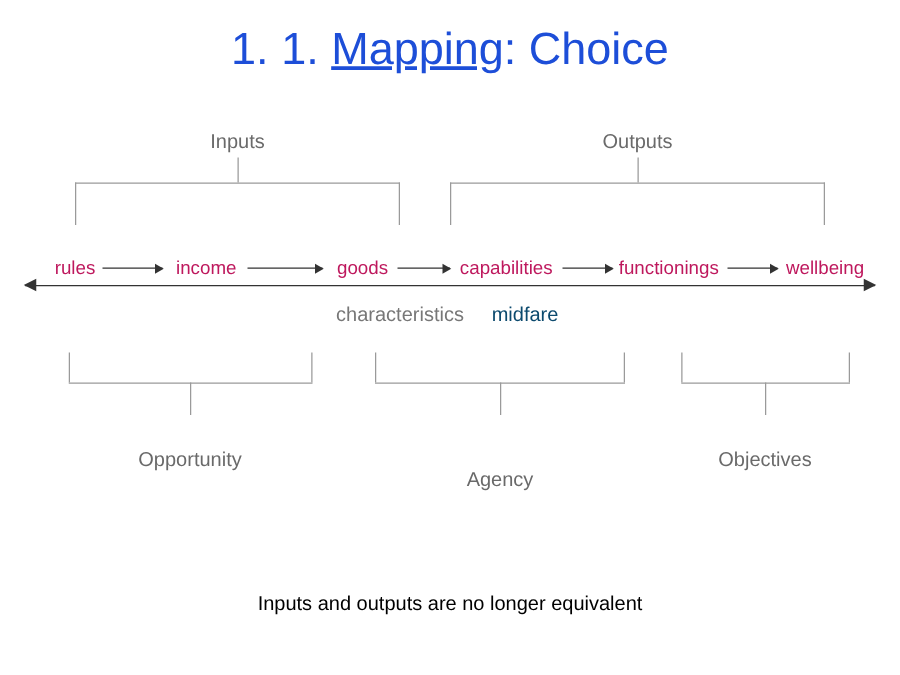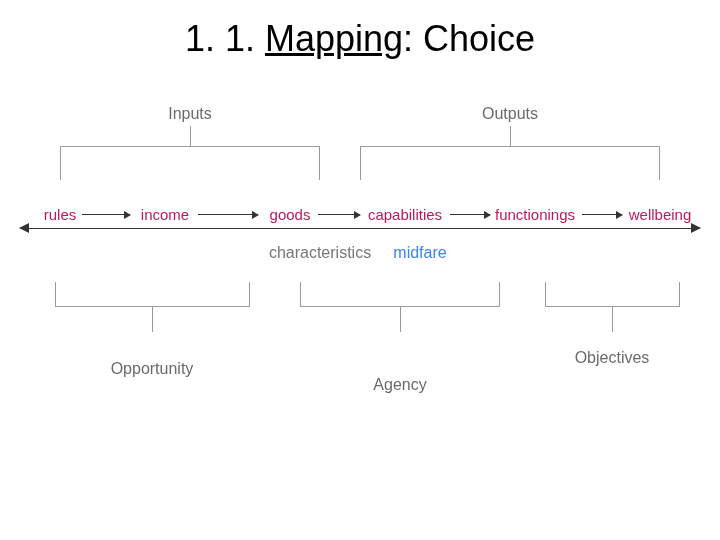--- a/index.html
+++ b/index.html
@@ -17,21 +17,21 @@
     height: 540px;
   }
   .title {
     position: absolute;
     top: 18px;
     left: 0;
     right: 0;
     text-align: center;
     font-size: 36px;
     font-weight: 400;
-    color: #000000;
+    color: #1d4ed8;
   }
   .title .underline { text-decoration: underline; }
 
   
   .lbl {
     position: absolute;
     font-size: 16px;
     color: #6a6a6a;
     transform: translateX(-50%);
     white-space: nowrap;
@@ -145,21 +145,21 @@
   <div class="node" style="left:535px; top:206px;">functionings</div>
   <div class="node" style="left:660px; top:206px;">wellbeing</div>
 
   <div class="aarrow" style="left:82px;  top:214px; width:48px;"></div>
   <div class="aarrow" style="left:198px; top:214px; width:60px;"></div>
   <div class="aarrow" style="left:318px; top:214px; width:42px;"></div>
   <div class="aarrow" style="left:450px; top:214px; width:40px;"></div>
   <div class="aarrow" style="left:582px; top:214px; width:40px;"></div>
 
   <div class="lbl" style="left:320px; top:244px; color:#777;">characteristics</div>
-  <div class="lbl" style="left:420px; top:244px; color:#3b82f6;">midfare</div>
+  <div class="lbl" style="left:420px; top:244px; color:#0c4a6e;">midfare</div>
 
   <div class="bracket" style="left:55px; top:282px; width:195px; height:50px;">
     <div class="vL" style="left:0; top:0; height:24px;"></div>
     <div class="vR" style="right:0; top:0; height:24px;"></div>
     <div class="h" style="top:24px;"></div>
     <div class="stem" style="left:97px; top:24px; height:26px;"></div>
   </div>
 
   <div class="bracket" style="left:300px; top:282px; width:200px; height:50px;">
     <div class="vL" style="left:0; top:0; height:24px;"></div>
@@ -170,16 +170,17 @@
 
   <div class="bracket" style="left:545px; top:282px; width:135px; height:50px;">
     <div class="vL" style="left:0; top:0; height:24px;"></div>
     <div class="vR" style="right:0; top:0; height:24px;"></div>
     <div class="h" style="top:24px;"></div>
     <div class="stem" style="left:67px; top:24px; height:26px;"></div>
   </div>
 
   <div class="lbl" style="left:152px; top:360px;">Opportunity</div>
   <div class="lbl" style="left:400px; top:360px;margin-top:16px;">Agency</div>
-  <div class="lbl" style="left:612px; top:349px;">Objectives</div>
+  <div class="lbl" style="left:612px; top:360px;">Objectives</div>
 
+  <div class="caption" style="top:475px;">Inputs and outputs are no longer equivalent</div>
 
 </div>
 
 </body></html>

